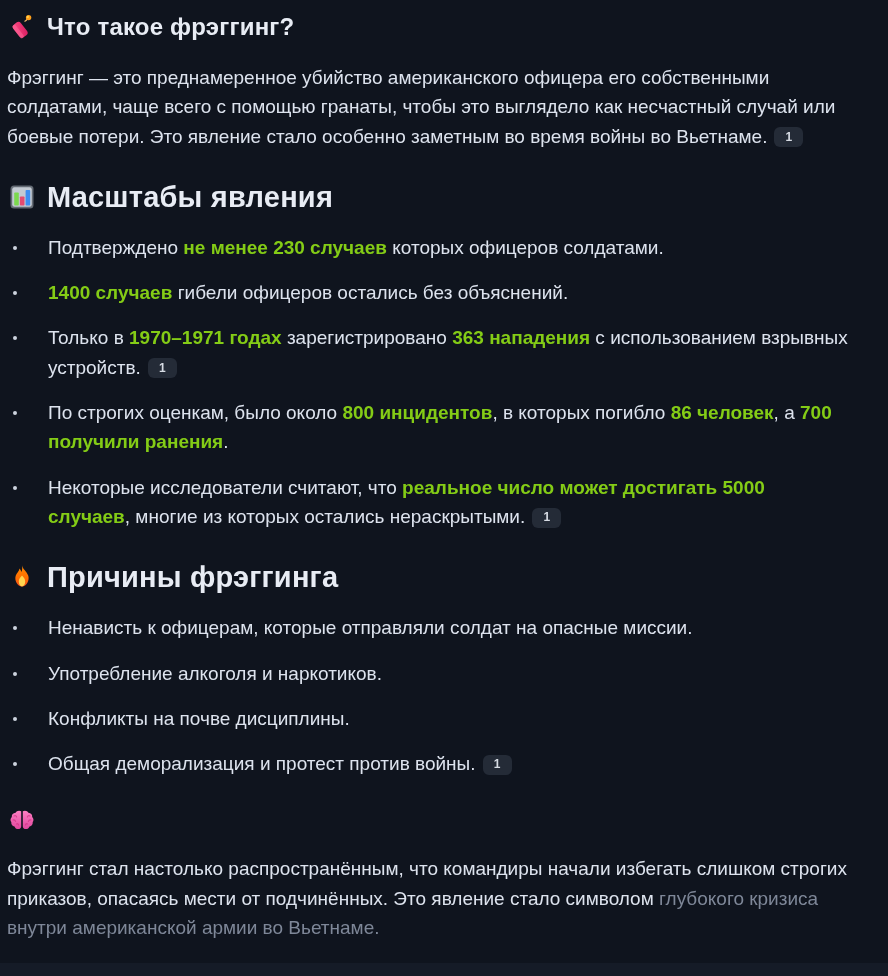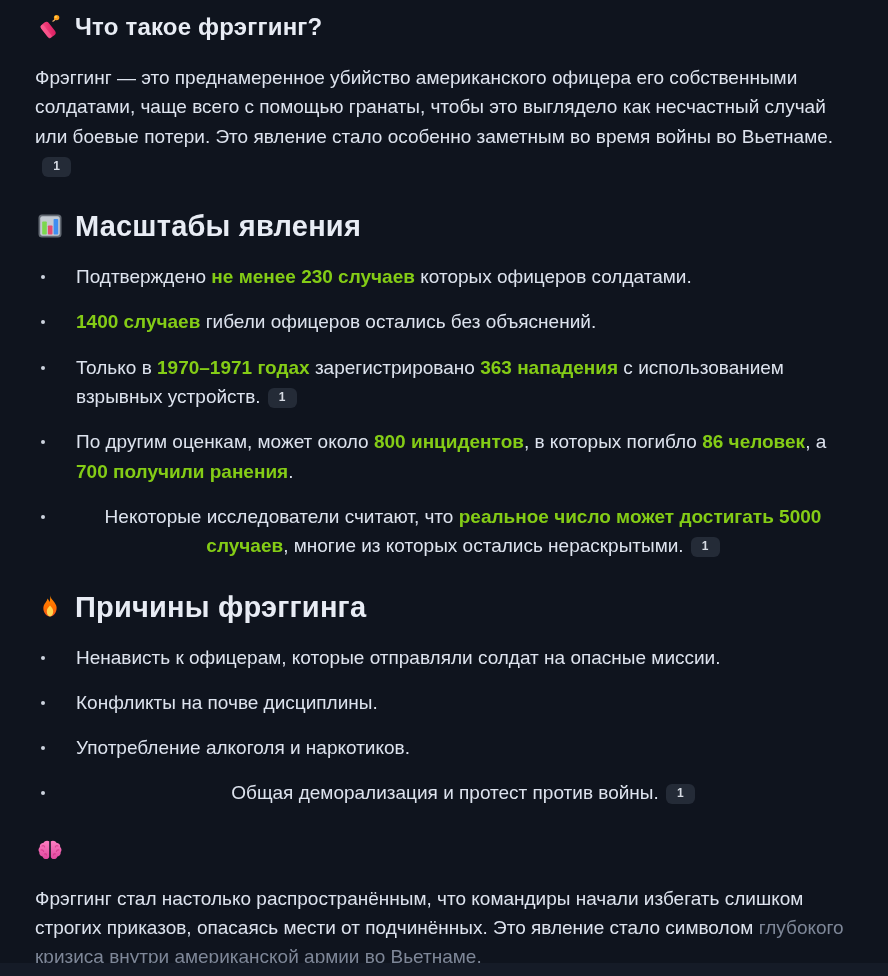--- a/index.html
+++ b/index.html
@@ -3,33 +3,33 @@
 <meta charset="utf-8">
 <style>
   html,body{margin:0;padding:0;}
   body{
     width:888px;height:976px;position:relative;overflow:hidden;
     background:#0f141e;
     font-family:"Liberation Sans", sans-serif;
     color:#dde3ee;
   }
   .content{padding:10px 38px 0 7px;}
-  .section{margin-top:29px;margin-left:28px;}
+  .section{margin-top:29px;}
   .section.first{margin-top:0;}
   .sec-head{display:flex;align-items:center;gap:11px;margin:0 0 19px 1px;line-height:34px;}
   .emoji{width:28px;height:28px;flex:none;display:inline-flex;align-items:center;justify-content:center;}
   .emoji svg{width:100%;height:100%;display:block;}
   h2{margin:0;font-size:29px;font-weight:700;color:#e8ecf4;letter-spacing:.2px;}
   .section.first h2{font-size:24px;}
   .para{font-size:19px;line-height:29.3px;margin:0;}
   .b{font-weight:700;color:#84cc16;}
   .dim{color:#7e8798;}
   .list{margin:0;}
   .li{display:flex;margin-bottom:16px;}
-  .li:last-child{margin-bottom:0;text-align:center;}
+  .li:last-child{margin-bottom:0;}
   .marker{width:35px;flex:none;padding-left:6px;}
   .marker i{display:block;width:4px;height:4px;border-radius:50%;background:#cdd3de;margin-top:13px;}
   .li-text{flex:1;font-size:19px;line-height:29.3px;}
   .cite{
     display:inline-flex;align-items:center;justify-content:center;
     min-width:21px;height:20px;padding:0 4px;border-radius:6px;
     background:#242b37;color:#d7dce4;font-size:12px;font-weight:700;
     margin-left:7px;vertical-align:2px;cursor:pointer;
   }
   .bottom-edge{position:absolute;left:0;right:0;bottom:0;height:13px;background:#151b27;}
@@ -92,21 +92,21 @@
       <div class="li">
         <span class="marker">
             <i></i>
           </span>
         <div class="li-text"><span>Только в </span><span class="b">1970–1971 годах</span><span> зарегистрировано </span><span class="b">363 нападения</span><span> с использованием взрывных устройств.</span><span class="cite">1</span></div>
       </div>
       <div class="li">
         <span class="marker">
             <i></i>
           </span>
-        <div class="li-text"><span>По другим оценкам, может около </span><span class="b">800 инцидентов</span><span>, в которых погибло </span><span class="b">86 человек</span><span>, а </span><span class="b">700 получили ранения</span><span>.</span></div>
+        <div class="li-text"><span>По строгих оценкам, было около </span><span class="b">800 инцидентов</span><span>, в которых погибло </span><span class="b">86 человек</span><span>, а </span><span class="b">700 получили ранения</span><span>.</span></div>
       </div>
       <div class="li">
         <span class="marker">
             <i></i>
           </span>
         <div class="li-text"><span>Некоторые исследователи считают, что </span><span class="b">реальное число может достигать 5000 случаев</span><span>, многие из которых остались нераскрытыми.</span><span class="cite">1</span></div>
       </div>
     </div>
   </div>
 
@@ -131,27 +131,27 @@
       <div class="li">
         <span class="marker">
             <i></i>
           </span>
         <div class="li-text"><span>Ненависть к офицерам, которые отправляли солдат на опасные миссии.</span></div>
       </div>
       <div class="li">
         <span class="marker">
             <i></i>
           </span>
-        <div class="li-text"><span>Конфликты на почве дисциплины.</span></div>
+        <div class="li-text"><span>Употребление алкоголя и наркотиков.</span></div>
       </div>
       <div class="li">
         <span class="marker">
             <i></i>
           </span>
-        <div class="li-text"><span>Употребление алкоголя и наркотиков.</span></div>
+        <div class="li-text"><span>Конфликты на почве дисциплины.</span></div>
       </div>
       <div class="li">
         <span class="marker">
             <i></i>
           </span>
         <div class="li-text"><span>Общая деморализация и протест против войны.</span><span class="cite">1</span></div>
       </div>
     </div>
   </div>
 

